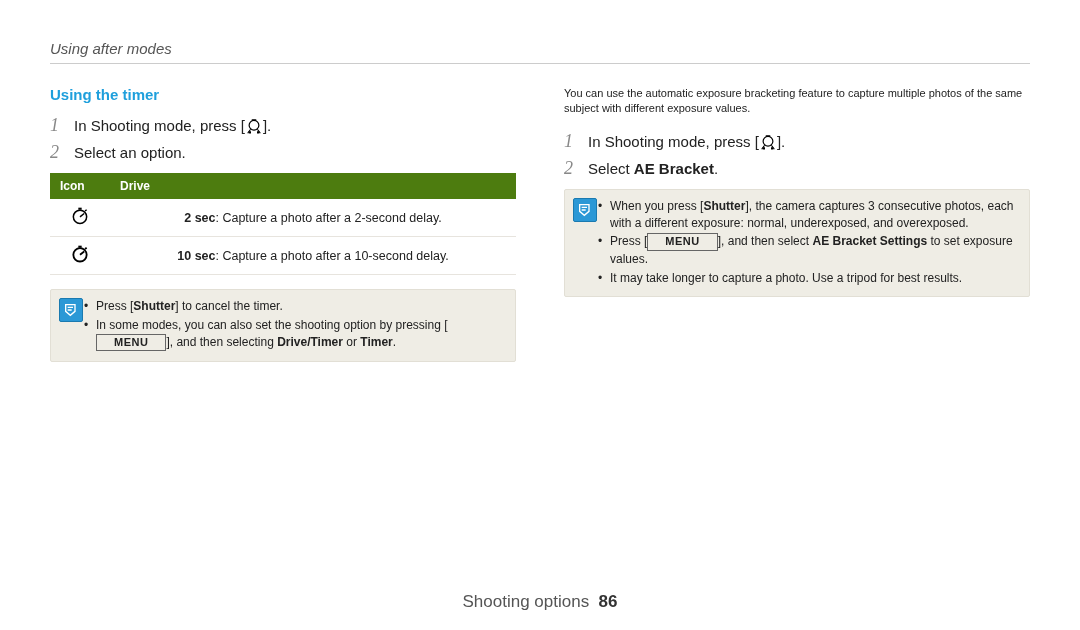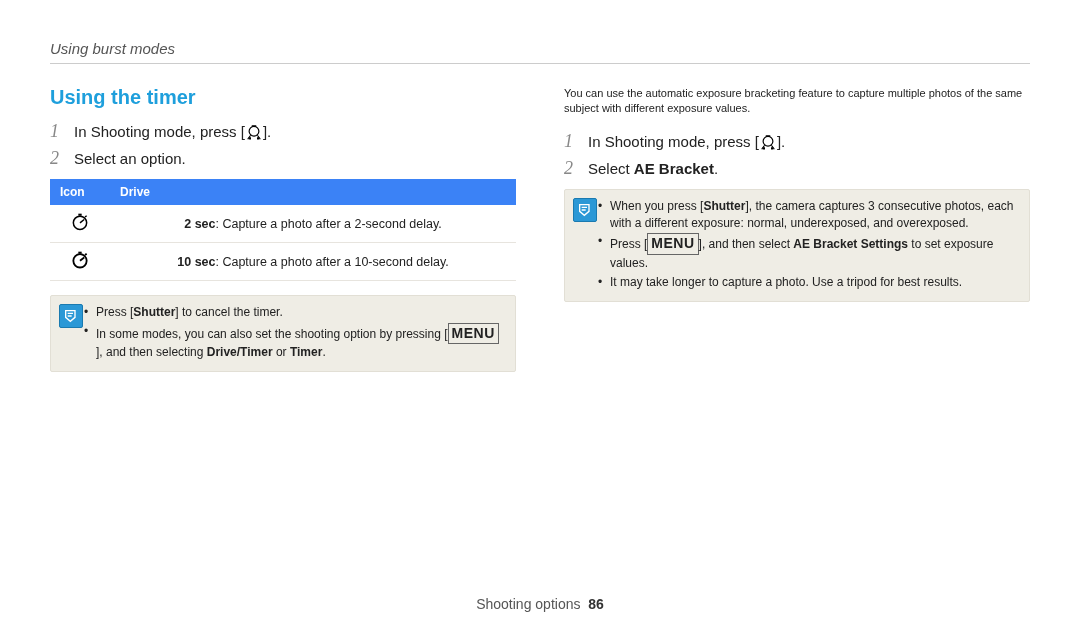--- a/index.html
+++ b/index.html
@@ -24,21 +24,21 @@
     margin-bottom: 22px;
   }
   .cols {
     display: flex;
     gap: 48px;
   }
   .col { flex: 1; }
   h2.section {
     color: #1e9fdc;
     font-weight: 700;
-    font-size: 20px;
+    font-size: 15px;
     margin-bottom: 12px;
   }
   .step {
     display: flex;
     align-items: baseline;
     gap: 10px;
     font-size: 15px;
     margin-bottom: 6px;
   }
   .num {
@@ -51,34 +51,34 @@
   .step-text b { font-weight: 700; }
   .inline-icon {
     display: inline-flex;
     vertical-align: -4px;
     width: 18px; height: 18px;
     justify-content: center; align-items: center;
   }
   .menu-box {
     display: inline-block;
     border: 1px solid #666;
-    padding: 0 3px;
-    font-size: 14px;
+    padding: 0 17px;
+    font-size: 11px;
     font-weight: 700;
     letter-spacing: 0.5px;
     font-family: Arial, sans-serif;
   }
   table.opts {
     width: 100%;
     border-collapse: collapse;
     font-size: 12.5px;
     margin: 10px 0 14px 0;
   }
   table.opts th {
-    background: #3b82f6;
+    background: #4d7c0f;
     color: #fff;
     text-align: left;
     font-weight: 700;
     padding: 6px 10px;
     font-size: 12px;
   }
   table.opts th:first-child { width: 60px; }
   table.opts td {
     padding: 7px 10px;
     border-bottom: 1px solid #e7e4de;
@@ -106,31 +106,31 @@
   .note-badge svg { width: 16px; height: 16px; }
   .note-content ul { list-style: none; }
   .note-content li { position: relative; padding-left: 12px; margin-bottom: 2px; }
   .note-content li::before { content: "•"; position: absolute; left: 0; }
   .note-content b { font-weight: 700; }
   .intro { font-size: 11px; line-height: 1.4; margin-bottom: 14px; }
   .footer {
     position: absolute;
     bottom: 18px; left: 0; width: 1080px;
     text-align: center;
-    font-size: 14px;
+    font-size: 17px;
     color: #555;
   }
   .footer .pg { font-weight: 600; color: #333; }
   
   .timer-svg { width: 20px; height: 20px; }
 </style>
 </head>
 <body>
 
-<div class="breadcrumb">Using burst modes</div>
+<div class="breadcrumb">Using after modes</div>
 <hr class="hr">
 
 <div class="cols">
 
   <div class="col">
     <h2 class="section">Using the timer</h2>
 
     <div class="step">
       <span class="num">1</span>
       <span class="step-text">

